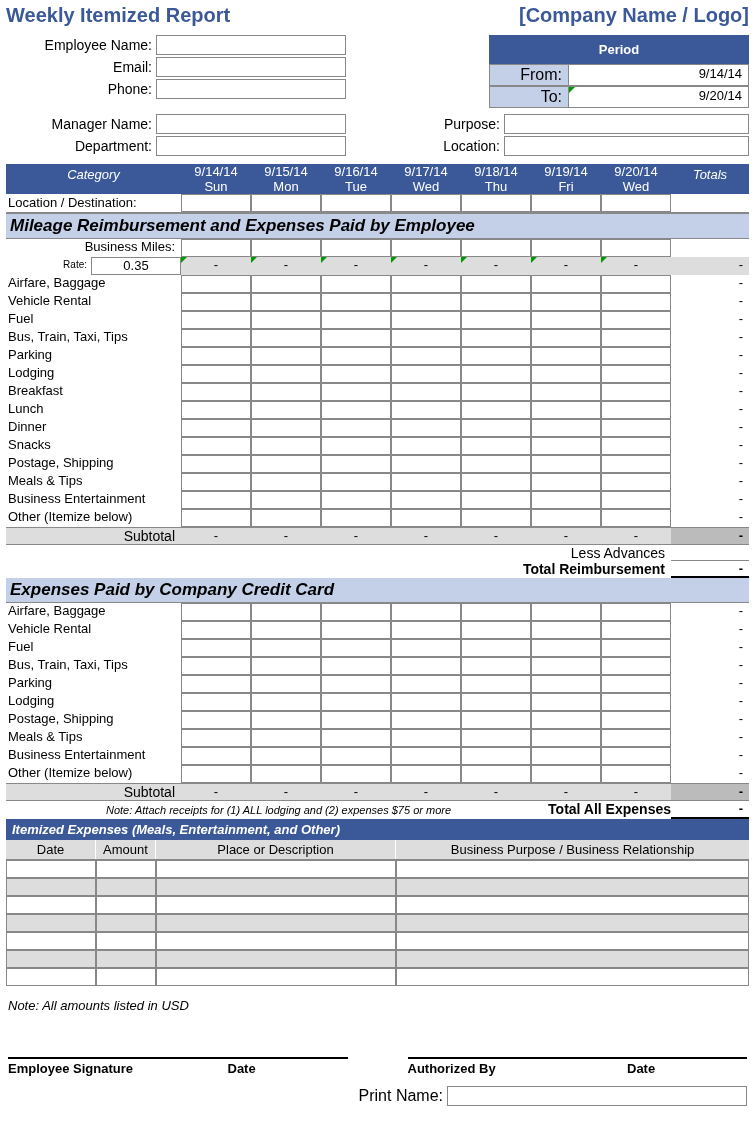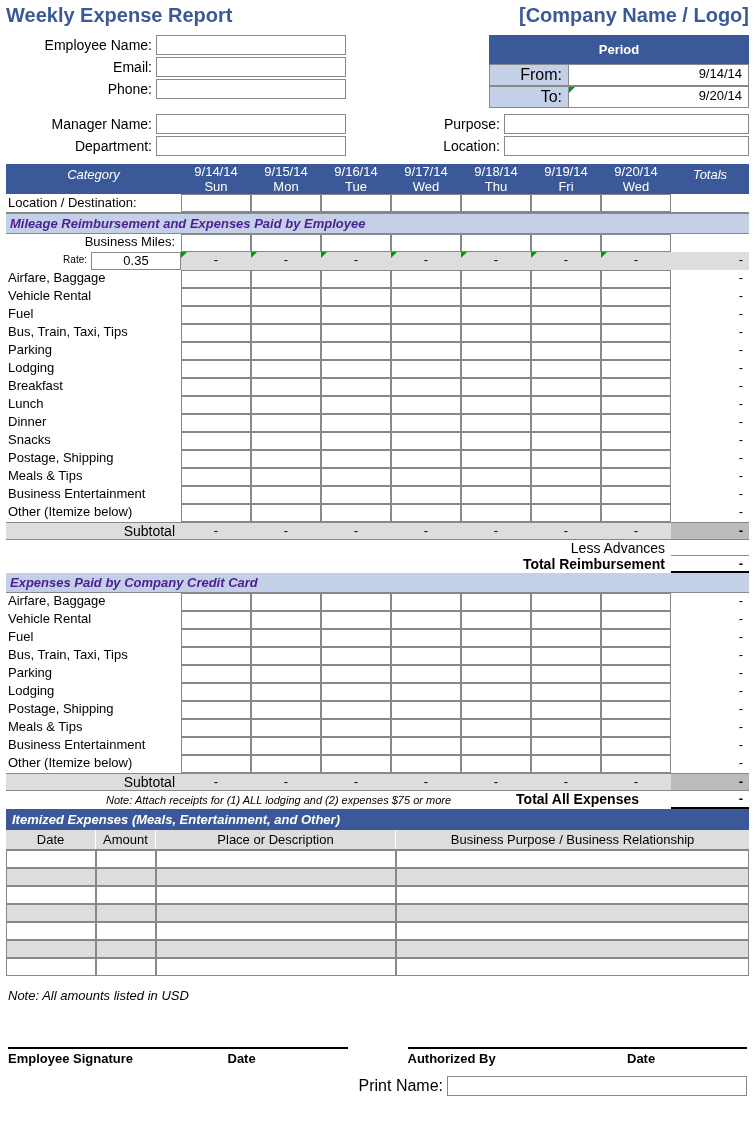--- a/index.html
+++ b/index.html
@@ -25,41 +25,41 @@
 .cat-header > div { padding: 3px 4px; text-align: center; }
 .col-cat { width: 175px; text-align: left; font-style: italic; }
 .col-day { width: 70px; }
 .col-tot { width: 78px; font-style: italic; }
 .day-date { display: block; }
 .day-name { display: block; }
 .loc-row { display: flex; border-bottom: 2px solid #888; }
 .loc-row .lbl { width: 175px; font-size: 13px; padding: 1px 2px; }
 .loc-row .cell { width: 70px; border: 1px solid #888; height: 18px; background: #fff; }
 .loc-row .tot { width: 78px; }
-.section-bar { background: #c4d0e8; color: #4c1d95; font-weight: bold; font-style: italic; font-size: 13px; padding: 2px 4px; border-bottom: 1px solid #888; }
+.section-bar { background: #c4d0e8; color: #000000; font-weight: bold; font-style: italic; font-size: 17px; padding: 2px 4px; border-bottom: 1px solid #888; }
 .data-row { display: flex; }
 .data-row .lbl { width: 175px; font-size: 13px; padding: 0 2px; text-align: left; }
 .data-row .lbl.right { text-align: right; padding-right: 6px; }
 .data-row .cell { width: 70px; border: 1px solid #888; height: 18px; background: #fff; font-size: 13px; text-align: center; position: relative; }
 .data-row .tot { width: 78px; text-align: right; padding-right: 6px; font-size: 13px; }
 .rate-row { display: flex; }
 .rate-row .lbl { width: 85px; text-align: right; font-size: 10px; padding: 2px 4px; }
 .rate-row .rate-box { width: 90px; border: 1px solid #888; height: 18px; text-align: center; font-size: 13px; }
 .rate-row .cell { width: 70px; background: #ddd; text-align: center; font-size: 13px; height: 18px; position: relative; }
 .rate-row .tot { width: 78px; background: #ddd; text-align: right; padding-right: 6px; font-size: 13px; }
 .subtotal-row { display: flex; background: #ddd; border-top: 1px solid #888; border-bottom: 1px solid #888; }
 .subtotal-row .lbl { width: 175px; text-align: right; padding-right: 6px; font-size: 14px; }
 .subtotal-row .cell { width: 70px; text-align: center; font-size: 13px; }
 .subtotal-row .tot { width: 78px; text-align: right; padding-right: 6px; font-weight: bold; background: #bbb; }
 .summary-row { display: flex; justify-content: flex-end; }
 .summary-row .slbl { text-align: right; padding-right: 6px; font-size: 14px; }
 .summary-row .sval { width: 78px; text-align: right; padding-right: 6px; border-bottom: 1px solid #888; }
 .summary-row.bold .slbl { font-weight: bold; }
 .summary-row.bold .sval { font-weight: bold; border-bottom: 2px solid #000; }
-.note-row { display: flex; gap: 32px; }
+.note-row { display: flex; }
 .note-text { font-style: italic; font-size: 11px; padding: 3px 2px 3px 100px; flex: 1; }
 .section-bar-dark { background: #3b5998; color: #fff; font-weight: bold; font-style: italic; font-size: 13px; padding: 3px 6px; }
 .itemized-header { display: flex; background: #ddd; border-bottom: 1px solid #888; }
 .itemized-header > div { padding: 2px 4px; font-size: 13px; text-align: center; border-right: 1px solid #fff; }
 .ih-date { width: 90px; }
 .ih-amt { width: 60px; font-size: 10px; }
 .ih-place { width: 240px; }
 .ih-purpose { flex: 1; border-right: none !important; }
 .itemized-row { display: flex; height: 18px; }
 .itemized-row > div { border: 1px solid #888; background: #fff; }
@@ -79,21 +79,21 @@
 .sig-label.right { width: 120px; }
 .print-row { display: flex; justify-content: flex-end; padding: 6px 2px; align-items: center; }
 .print-label { font-size: 16px; padding-right: 4px; }
 .print-box { width: 300px; height: 20px; border: 1px solid #888; }
 </style>
 </head>
 <body>
 
 <div class="container">
   <div class="header-row">
-    <div class="title">Weekly Expense Report</div>
+    <div class="title">Weekly Itemized Report</div>
     <div class="company">[Company Name / Logo]</div>
   </div>
 
   <div class="info-section">
     <div class="info-left">
       <div class="info-row">
         <div class="info-label">Employee Name:</div>
         <div class="info-input"></div>
       </div>
       <div class="info-row">

